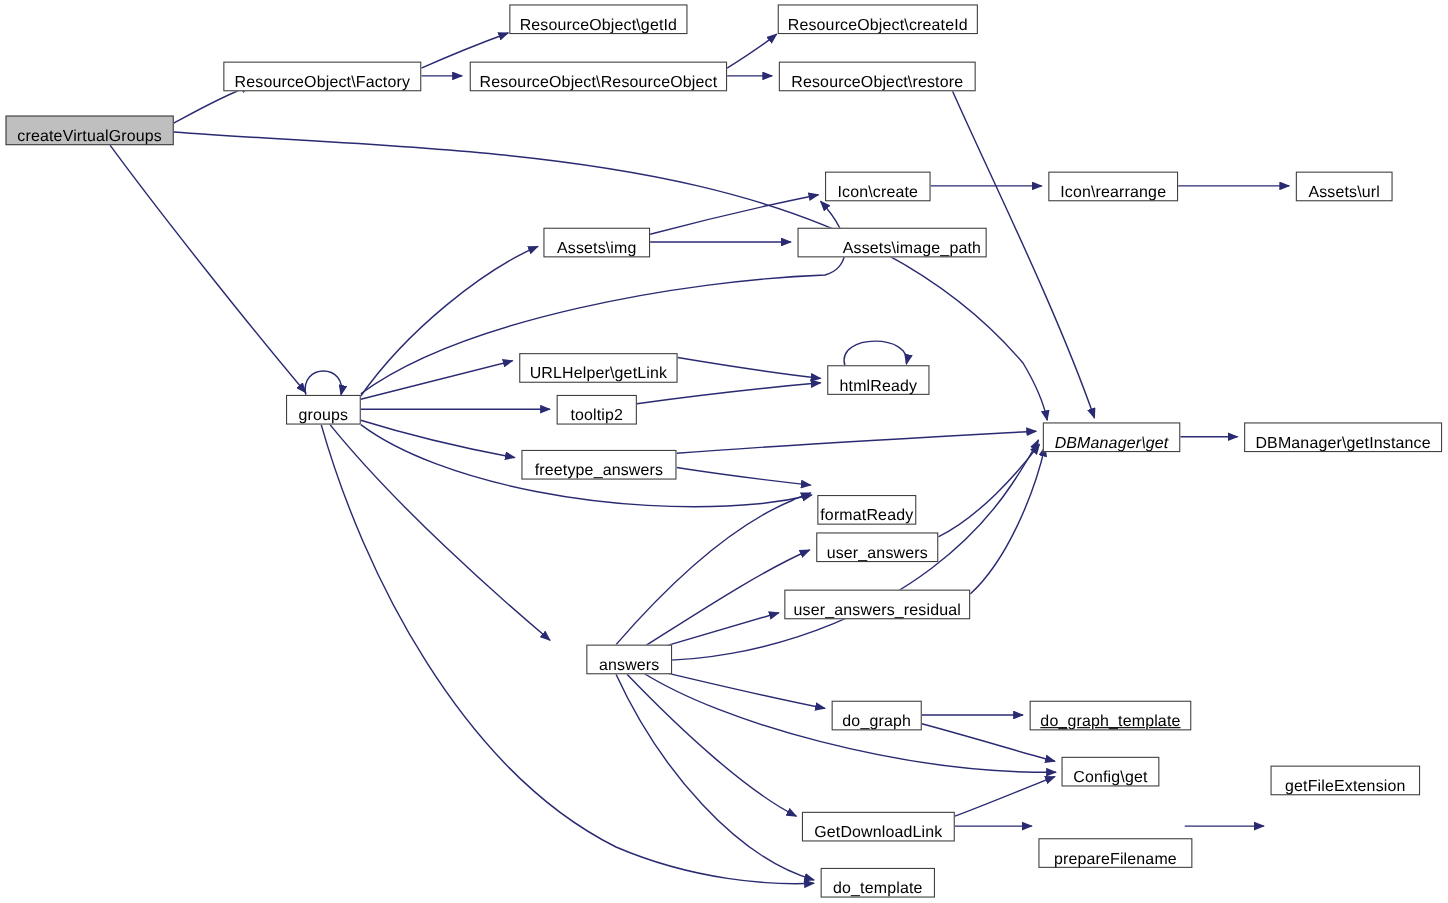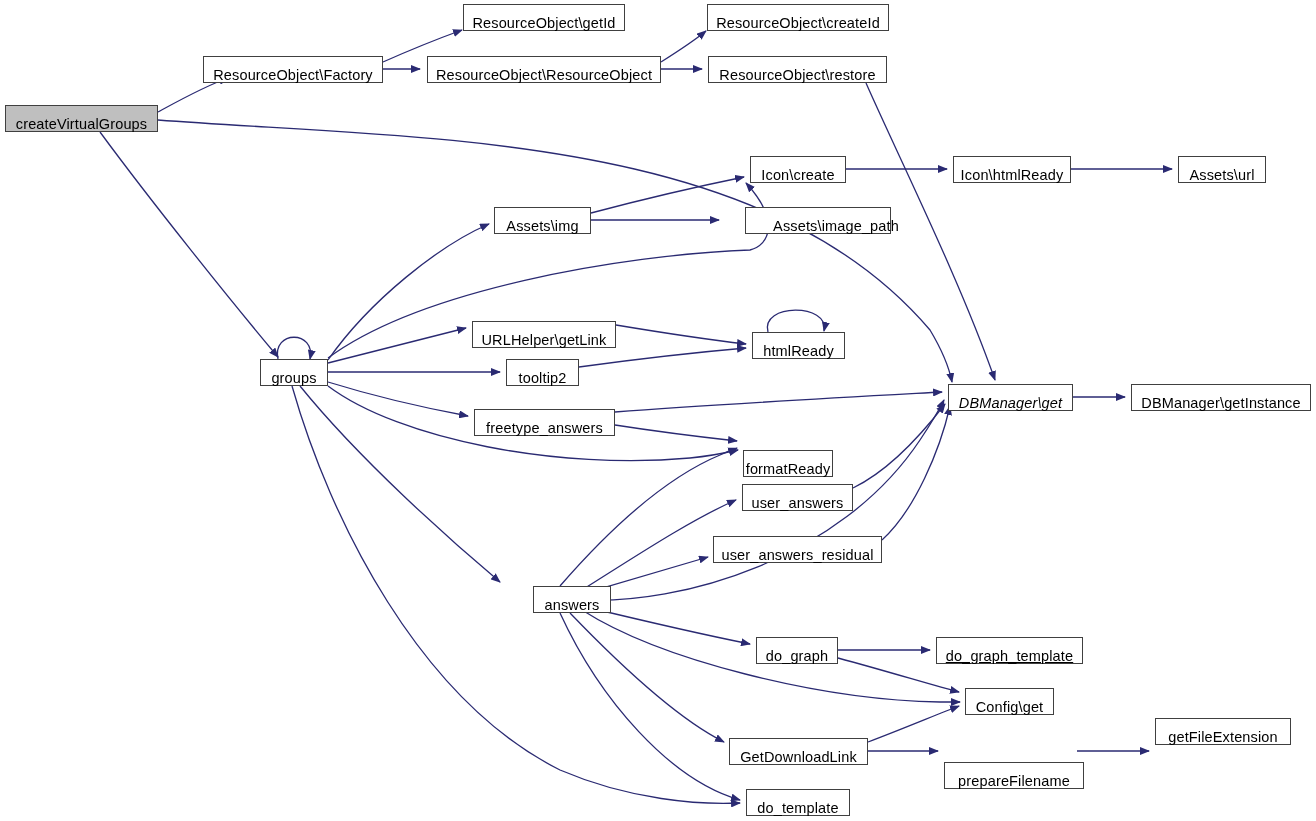--- a/index.html
+++ b/index.html
@@ -115,29 +115,29 @@
       <div class="gnode" style="left: 707px; top: 4px; width: 182px; height: 27px;">
         <span>ResourceObject\createId</span>
       </div>
       <div class="gnode" style="left: 708px; top: 56px; width: 179px; height: 27px;">
         <span>ResourceObject\restore</span>
       </div>
       <div class="gnode" style="left: 750px; top: 156px; width: 96px; height: 27px;">
         <span>Icon\create</span>
       </div>
       <div class="gnode" style="left: 953px; top: 156px; width: 118px; height: 27px;">
-        <span>Icon\htmlReady</span>
+        <span>Icon\rearrange</span>
       </div>
       <div class="gnode" style="left: 1178px; top: 156px; width: 88px; height: 27px;">
         <span>Assets\url</span>
       </div>
       <div class="gnode" style="left: 494px; top: 207px; width: 97px; height: 27px;">
         <span>Assets\img</span>
       </div>
-      <div class="gnode" style="left: 745px; top: 207px; width: 146px; height: 27px; padding-left: 36px;">
+      <div class="gnode" style="left: 725px; top: 207px; width: 172px; height: 27px; padding-left: 36px;">
         <span>Assets\image_path</span>
       </div>
       <div class="gnode" style="left: 472px; top: 321px; width: 144px; height: 27px;">
         <span>URLHelper\getLink</span>
       </div>
       <div class="gnode" style="left: 752px; top: 332px; width: 93px; height: 27px;">
         <span>htmlReady</span>
       </div>
       <div class="gnode" style="left: 260px; top: 359px; width: 68px; height: 27px;">
         <span>groups</span>
@@ -174,20 +174,20 @@
       </div>
       <div class="gnode" style="left: 965px; top: 688px; width: 89px; height: 27px;">
         <span>Config\get</span>
       </div>
       <div class="gnode" style="left: 729px; top: 738px; width: 139px; height: 27px;">
         <span>GetDownloadLink</span>
       </div>
       <div class="gnode" style="left: 944px; top: 762px; width: 140px; height: 27px;">
         <span>prepareFilename</span>
       </div>
-      <div class="gnode" style="left: 1155px; top: 718px; width: 136px; height: 27px;">
+      <div class="gnode" style="left: 1155px; top: 696px; width: 136px; height: 27px;">
         <span>getFileExtension</span>
       </div>
       <div class="gnode" style="left: 746px; top: 789px; width: 104px; height: 27px;">
         <span>do_template</span>
       </div>
     </div>
 </div>
 
 </body></html>

